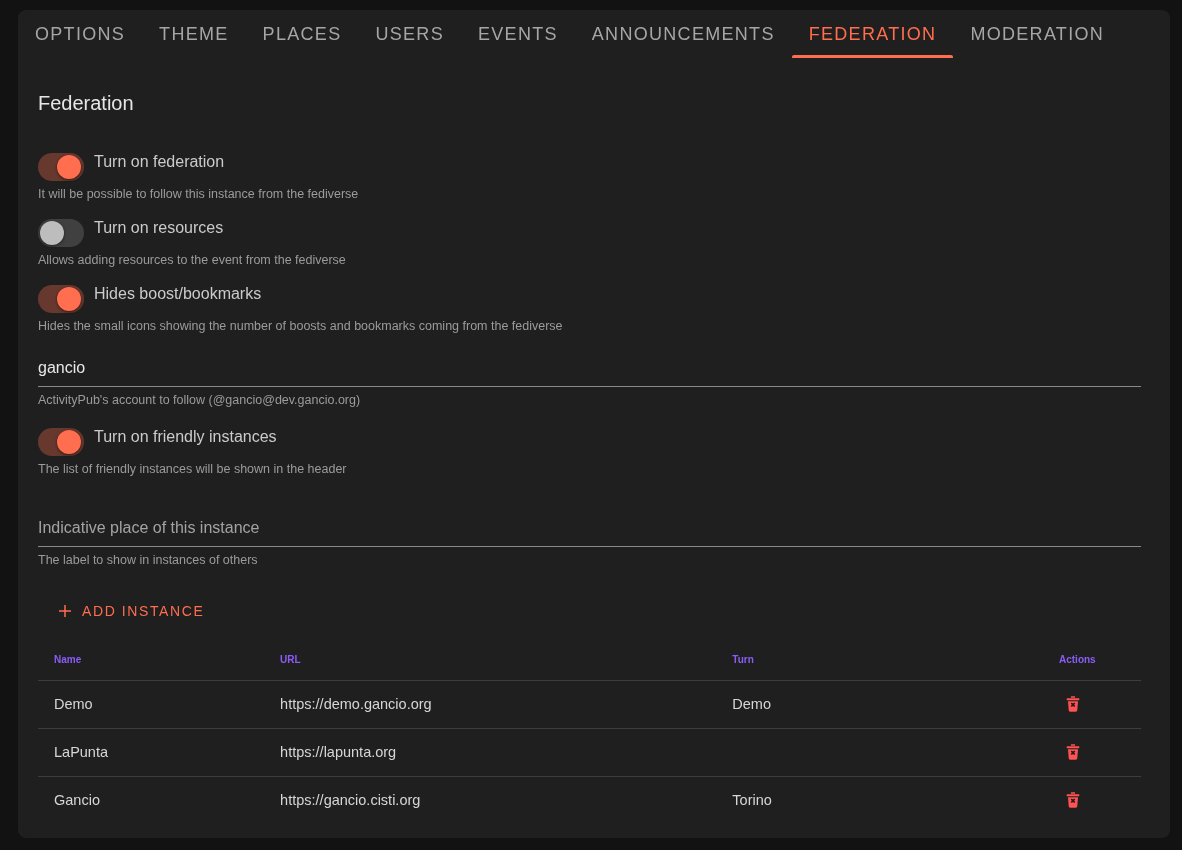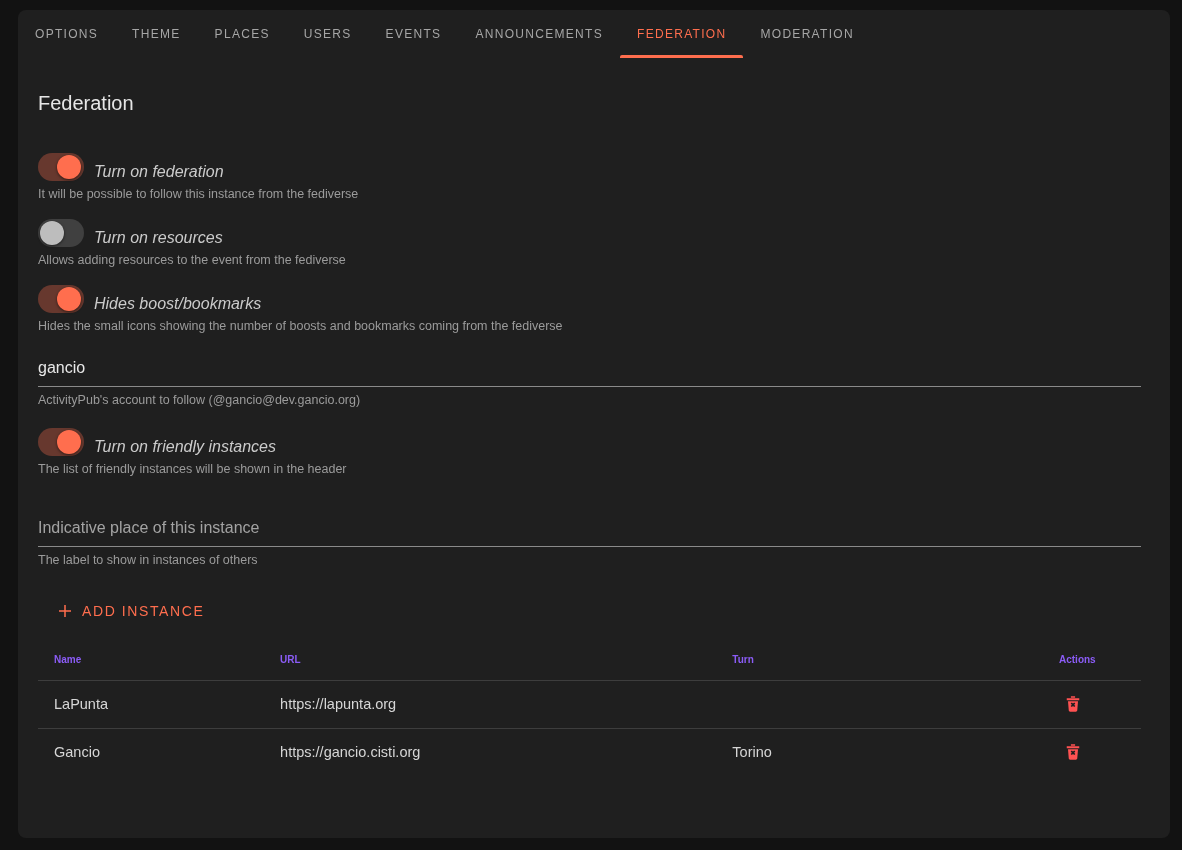--- a/index.html
+++ b/index.html
@@ -31,21 +31,21 @@
   }
   
   .tabbar{
     display:flex;
     align-items:stretch;
     height:48px;
   }
   .tab{
     display:flex;align-items:center;justify-content:center;
     padding:0 17px;
-    font-size:12px;
+    font-size:18px;
     letter-spacing:1.3px;
     font-weight:500;
     color:var(--tab-inactive);
     text-transform:uppercase;
     cursor:pointer;
     position:relative;
     background:none;border:none;
     font-family:inherit;
   }
   .tab.active{color:var(--accent);}
@@ -59,23 +59,22 @@
   
   .content{padding:34px 29px 0 20px;}
   .page-title{
     font-size:20px;
     font-weight:400;
     color:#e6e6e6;
     margin-bottom:38px;
   }
   .setting{margin-bottom:17px;}
   .switch-row{
-    display:flex;align-items:flex-end;
+    display:flex;align-items:flex-start;
     height:28px;
-    font-style:italic;
   }
   .switch{
     width:46px;height:28px;flex:none;
     border-radius:14px;
     background:#404040;
     position:relative;
     cursor:pointer;
     border:none;
   }
   .switch .thumb{
@@ -258,20 +257,34 @@
         </colgroup>
       <thead>
         <tr>
           <th>Name</th>
           <th>URL</th>
           <th>Turn</th>
           <th class="actions">Actions</th>
         </tr>
       </thead>
       <tbody>
+        <tr>
+          <td>Demo</td>
+          <td>https://demo.gancio.org</td>
+          <td>Demo</td>
+          <td class="actions">
+            <button class="delete-btn">
+              <svg class="trash-icon" viewBox="0 0 24 24">
+                <path d="M4.5 5.2 h15 v2.2 h-15 z M9.5 2.8 h5 v1.6 h-5 z" fill="#ff5252"></path>
+                <path d="M6 8.6 h12 l-0.9 11.2 a1.6 1.6 0 0 1 -1.6 1.4 h-7 a1.6 1.6 0 0 1 -1.6 -1.4 z" fill="#ff5252"></path>
+                <path d="M9.2 11.5 l1.4-1.4 L12 11.5 l1.4-1.4 1.4 1.4 -1.4 1.4 1.4 1.4 -1.4 1.4 L12 14.3 l-1.4 1.4 -1.4-1.4 1.4-1.4 z" fill="#1f1f1f"></path>
+              </svg>
+            </button>
+          </td>
+        </tr>
         <tr>
           <td>LaPunta</td>
           <td>https://lapunta.org</td>
           <td></td>
           <td class="actions">
             <button class="delete-btn">
               <svg class="trash-icon" viewBox="0 0 24 24">
                 <path d="M4.5 5.2 h15 v2.2 h-15 z M9.5 2.8 h5 v1.6 h-5 z" fill="#ff5252"></path>
                 <path d="M6 8.6 h12 l-0.9 11.2 a1.6 1.6 0 0 1 -1.6 1.4 h-7 a1.6 1.6 0 0 1 -1.6 -1.4 z" fill="#ff5252"></path>
                 <path d="M9.2 11.5 l1.4-1.4 L12 11.5 l1.4-1.4 1.4 1.4 -1.4 1.4 1.4 1.4 -1.4 1.4 L12 14.3 l-1.4 1.4 -1.4-1.4 1.4-1.4 z" fill="#1f1f1f"></path>

